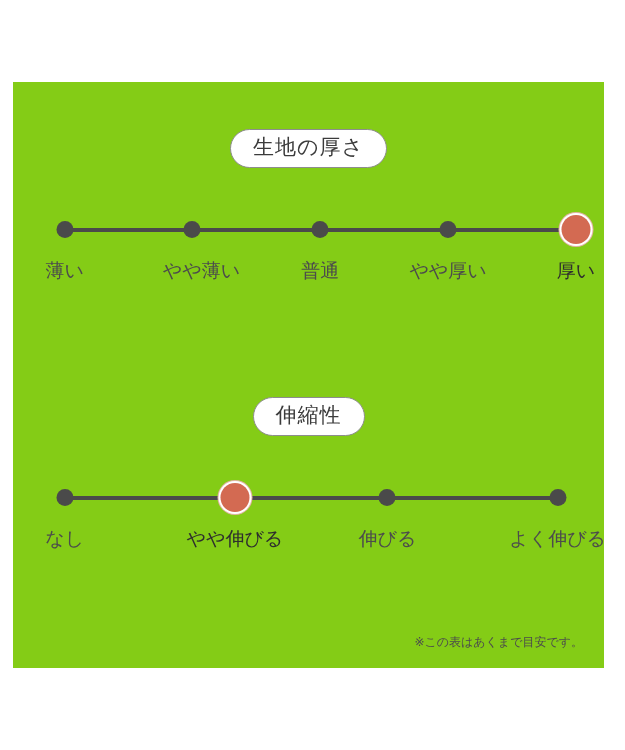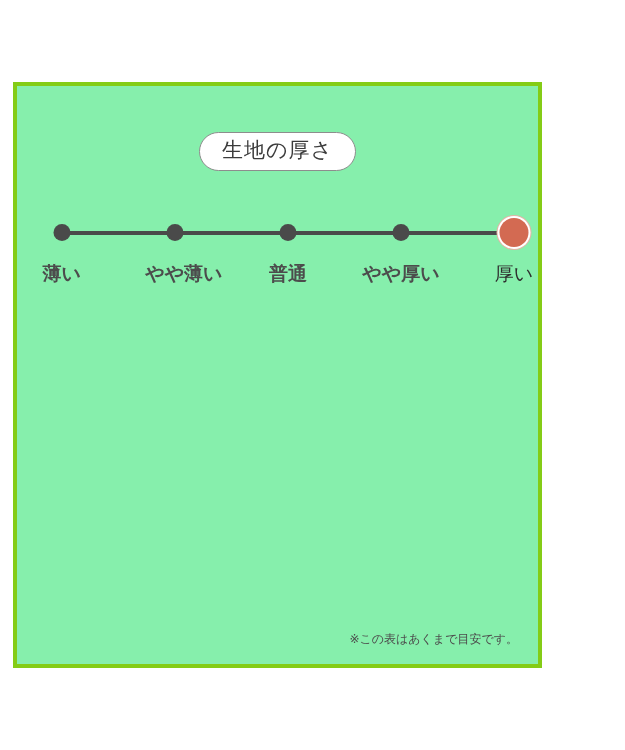--- a/index.html
+++ b/index.html
@@ -12,25 +12,25 @@
     height: 750px;
     font-family: "DejaVu Sans", "Liberation Sans", sans-serif;
     overflow: hidden;
     position: relative;
   }
 
   .panel {
     position: absolute;
     left: 13px;
     top: 82px;
-    width: 529px;
+    width: 591px;
     height: 586px;
-    border: 4px solid #84cc16;
+    border: 1px solid #84cc16;
     box-sizing: border-box;
-    background: #86efac;
+    background: #84cc16;
   }
 
   
   .section {
     position: absolute;
     left: 0;
     width: 100%;
   }
   .section-thickness { top: 46px; }
   .section-stretch   { top: 314px; }
@@ -88,21 +88,20 @@
     height: 34px;
     margin-top: 10px;
   }
   .label {
     position: absolute;
     transform: translateX(-50%);
     font-size: 19px;
     color: #4c4c4c;
     white-space: nowrap;
     top: 0;
-    font-weight: bold;
   }
   .label.selected {
     font-weight: normal;
     color: #2e2e2e;
   }
 
   
   .footnote {
     position: absolute;
     right: 20px;
@@ -131,16 +130,34 @@
     </div>
     <div class="labels">
       <div class="label" style="left:8.6%;">薄い</div>
       <div class="label" style="left:30.3%;margin-left:9px;">やや薄い</div>
       <div class="label" style="left:52.0%;">普通</div>
       <div class="label" style="left:73.7%;">やや厚い</div>
       <div class="label selected" style="left:95.4%;">厚い</div>
     </div>
   </div>
 
+  <div class="section section-stretch">
+    <div class="badge-row">
+      <div class="badge">伸縮性</div>
+    </div>
+    <div class="scale">
+      <div class="scale-track" style="left:8.6%; right:7.7%;"></div>
+      <div class="scale-dot" style="left:8.6%;"></div>
+      <div class="scale-dot selected" style="left:37.5%;"></div>
+      <div class="scale-dot" style="left:63.4%;"></div>
+      <div class="scale-dot" style="left:92.3%;"></div>
+    </div>
+    <div class="labels">
+      <div class="label" style="left:8.6%;">なし</div>
+      <div class="label selected" style="left:37.5%;">やや伸びる</div>
+      <div class="label" style="left:63.4%;">伸びる</div>
+      <div class="label" style="left:92.3%;">よく伸びる</div>
+    </div>
+  </div>
 
   <div class="footnote">※この表はあくまで目安です。</div>
 
 </div>
 
 </body></html>

